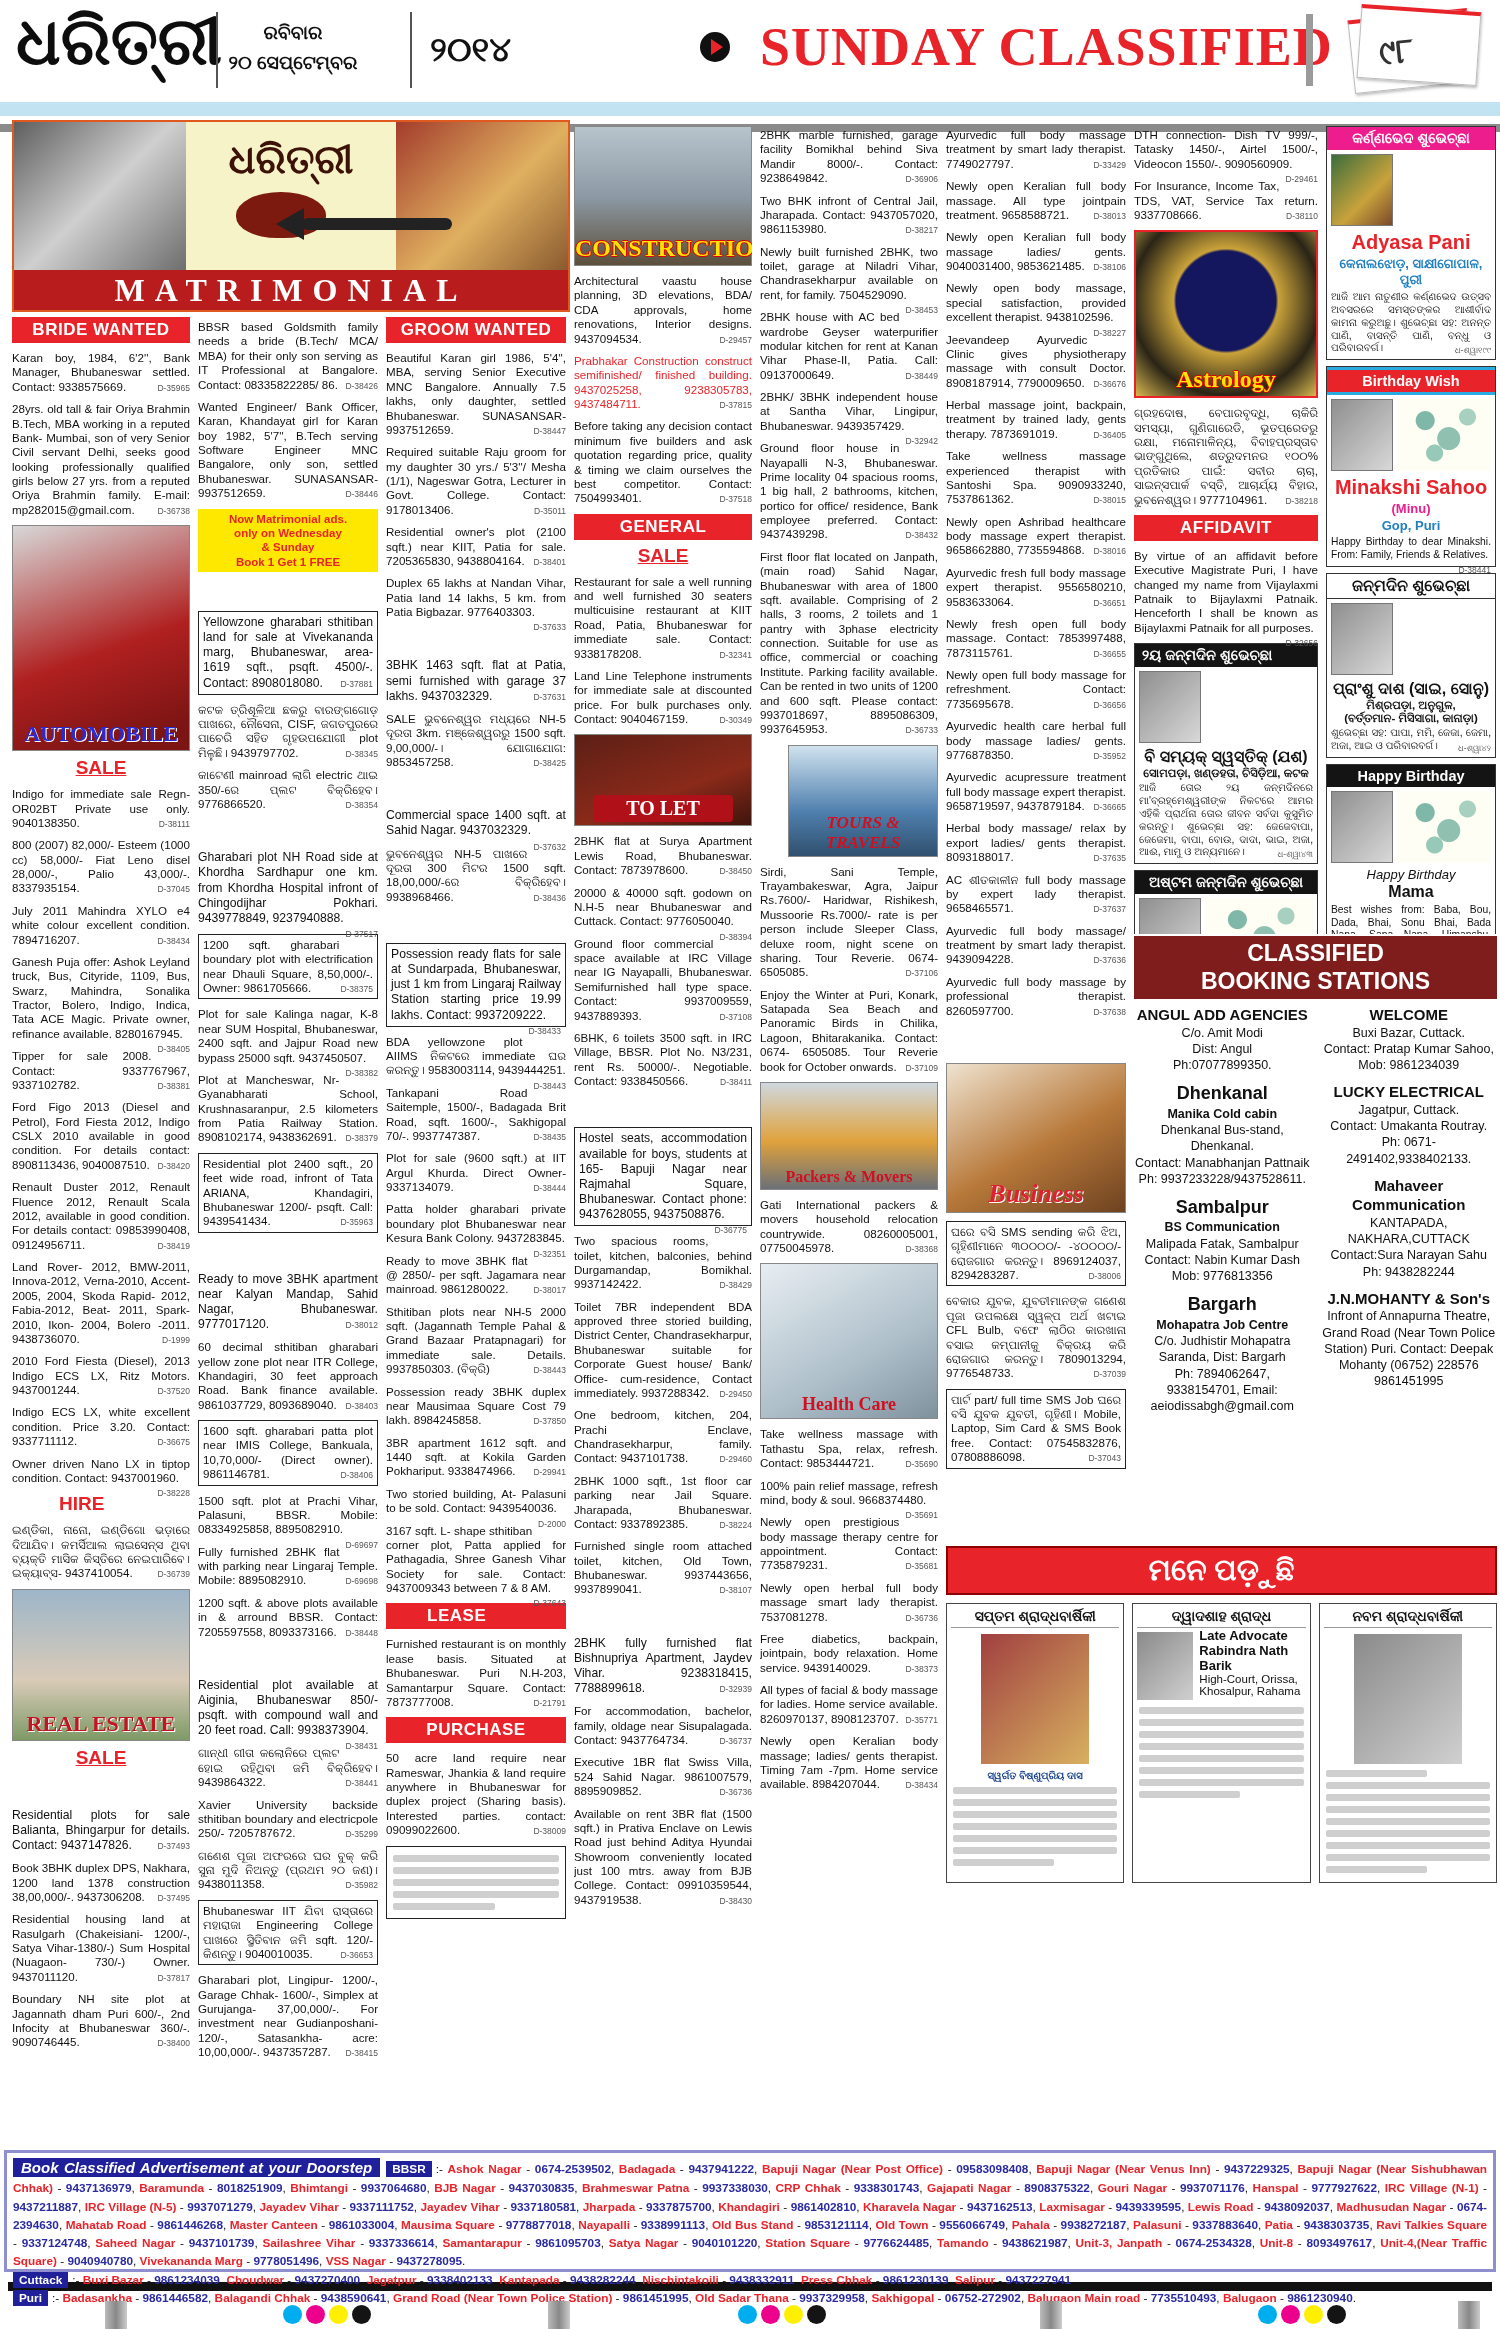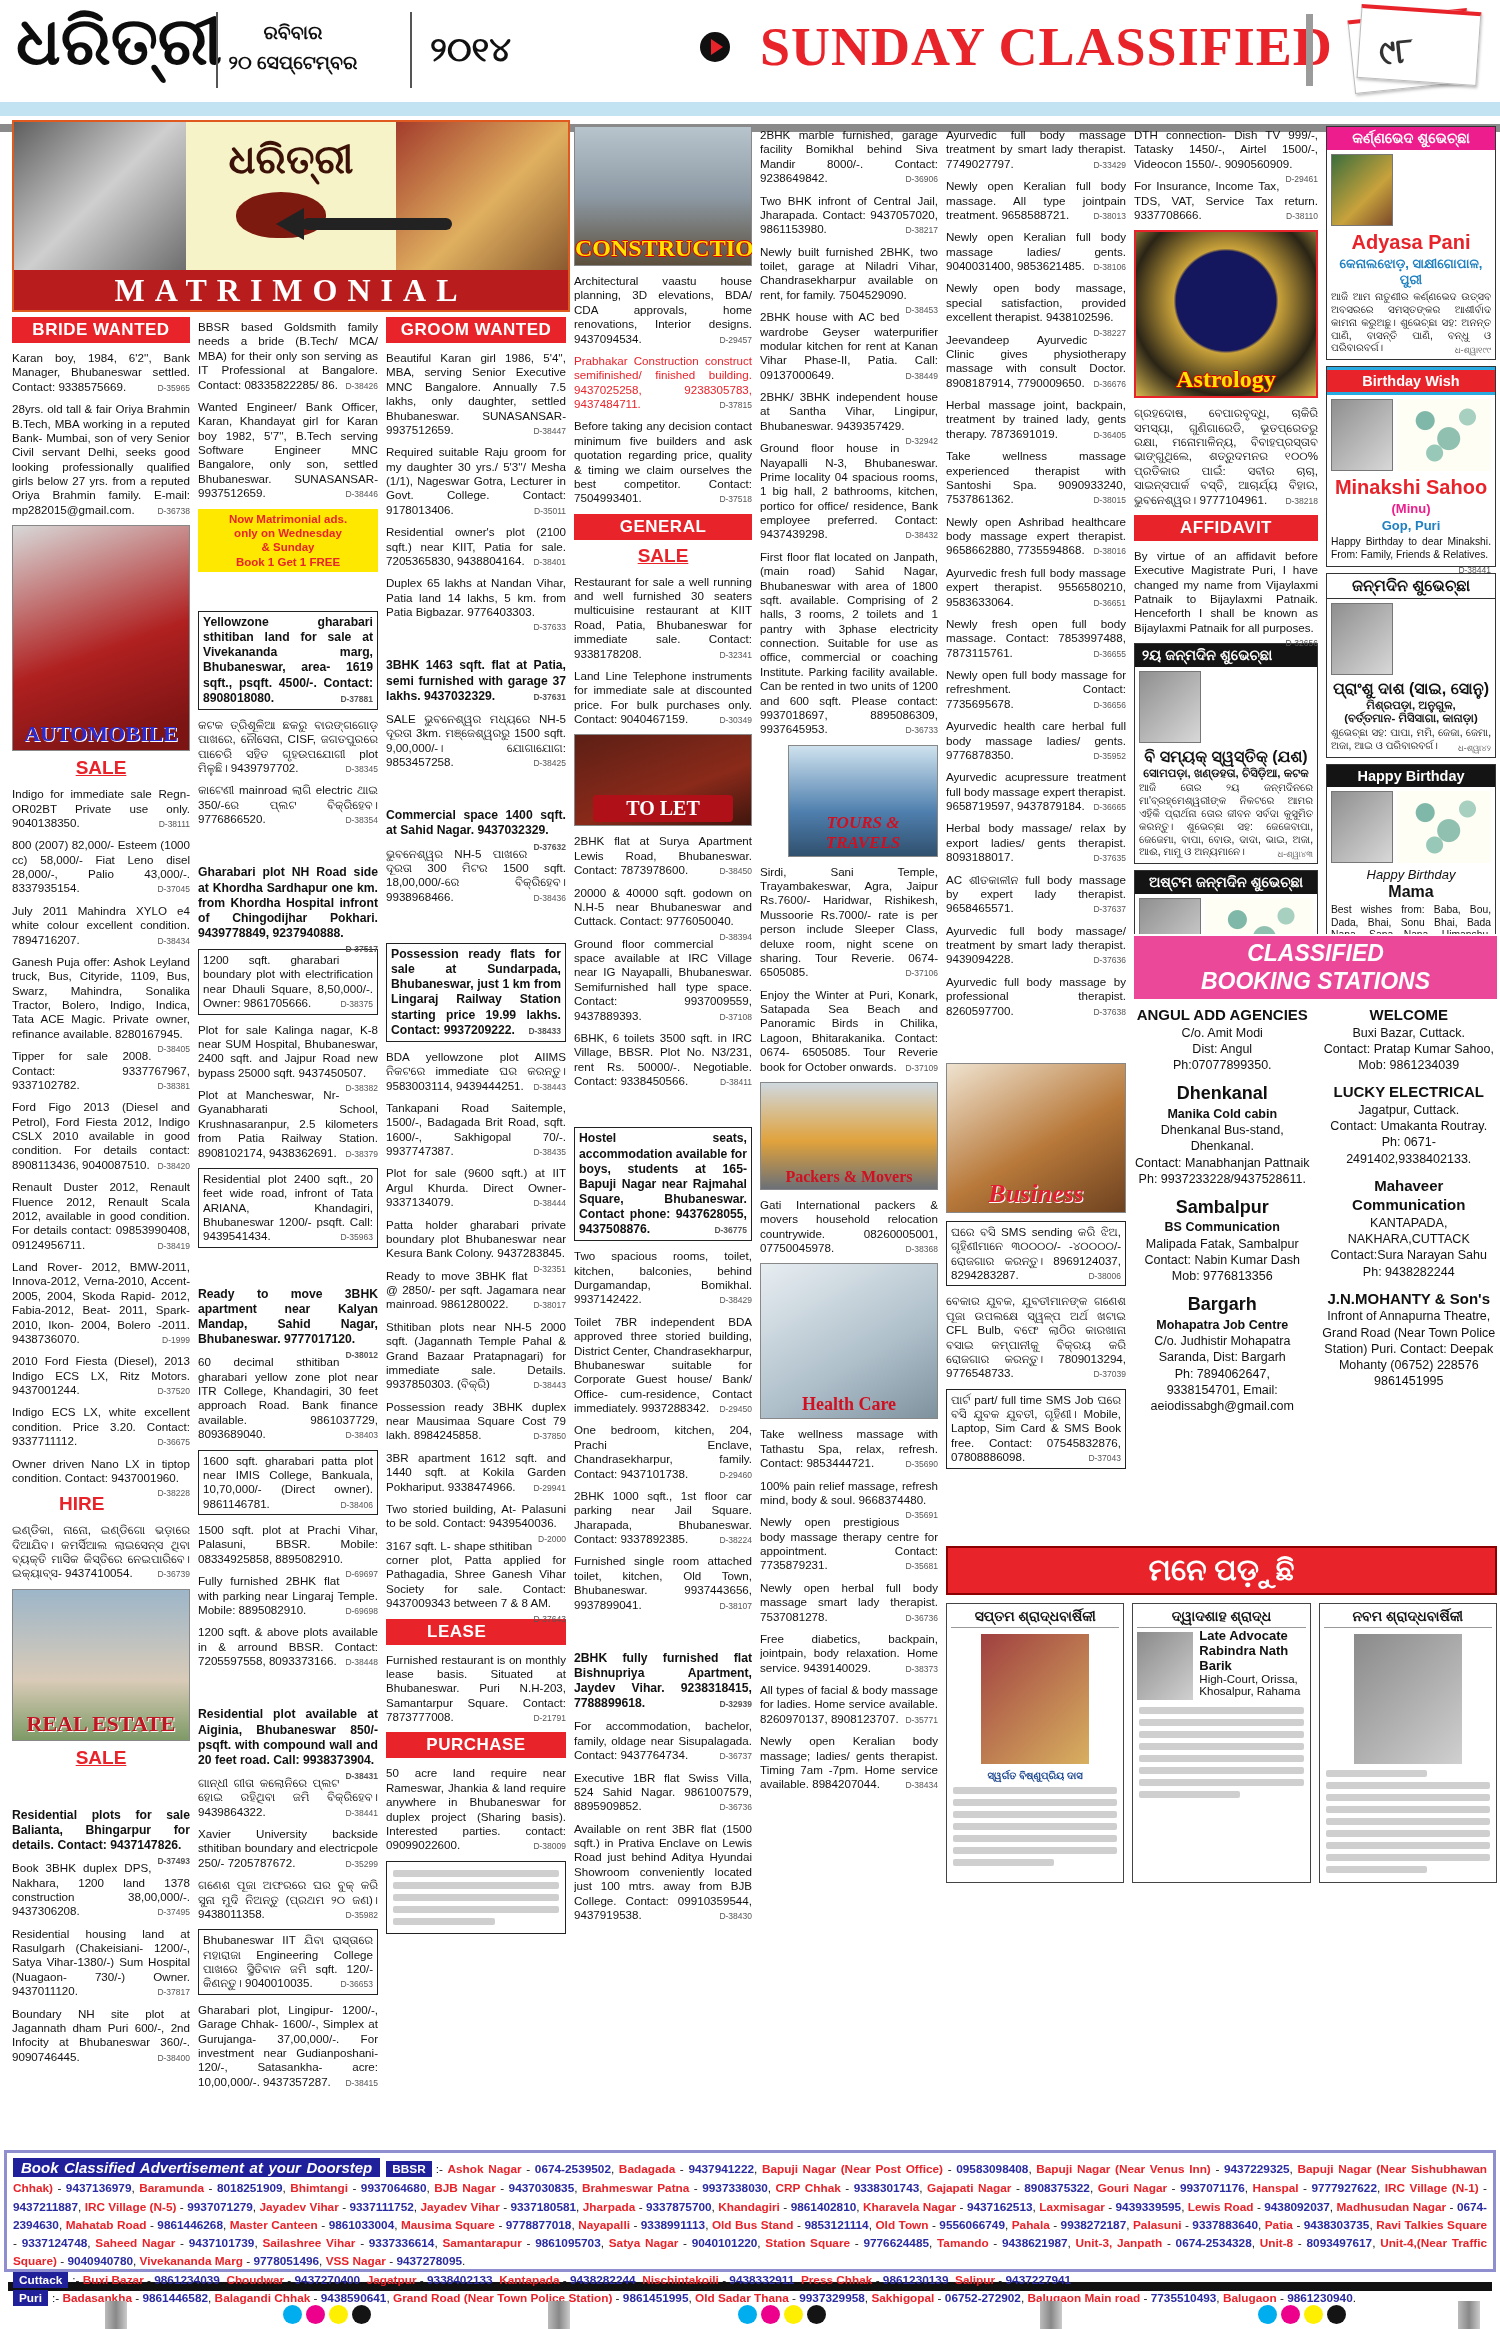--- a/index.html
+++ b/index.html
@@ -31,21 +31,21 @@
   .strip-cyan{position:absolute;left:0;top:102px;width:1500px;height:14px;background:#c2e4f2;}
   .strip-gray{position:absolute;left:0;top:124px;width:1500px;height:8px;background:#8a8a8a;}
   
   .col{position:absolute;overflow:hidden;}
   .sec-h{margin:5px 0 4px 0;}
   .sec-h.box{background:#e8232a;color:#fff;text-align:center;font-weight:bold;font-size:17px;
              padding:3px 0;letter-spacing:.5px;}
   .sec-h.ul{color:#e8232a;text-align:center;font-weight:bold;font-size:19px;text-decoration:underline;}
   .sec-h.plain{color:#e8232a;text-align:center;font-weight:bold;font-size:19px;}
   .ad{font-size:11.6px;line-height:1.24;text-align:justify;margin:8px 0;}
-  .ad.b{font-weight:bold;font-size:12.2px;margin-top:39px;}
+  .ad.b{font-weight:normal;font-size:12.2px;margin-top:39px;}
   .ad.boxed{border:1.5px solid #222;padding:3px 4px;}
   .ad.red{color:#e8232a;}
   .dno{float:right;font-size:8.5px;color:#555;margin:3px 0 0 6px;}
   .hl{background:#ffe800;color:#e8232a;font-weight:bold;text-align:center;font-size:11.5px;
       padding:3px 2px;line-height:1.25;margin:6px 0;}
   .skel-line{height:7px;background:#cfcfcf;margin:5px 2px;border-radius:2px;}
   
   .ph{position:relative;border:1px solid #888;margin:6px 0;background:linear-gradient(135deg,#b9b9b9,#e4e4e4 55%,#a7a7a7);}
   .cap{position:absolute;bottom:3px;left:0;width:100%;text-align:center;font-weight:bold;
        font-family:"Liberation Serif",serif;}
@@ -104,22 +104,22 @@
     radial-gradient(circle at 40% 75%,#98c8b8 0 8px,transparent 9px);background-color:#fffef4;}
   .bday-name{text-align:center;font-weight:bold;font-size:16px;padding:1px 2px;}
   .bday-name.red{color:#e8232a;font-size:20px;}
   .bday-name.blue{color:#2080c0;font-size:13px;}
   .bday-name.mag{color:#ee1d8d;font-size:13px;}
   .bday-pre{text-align:center;font-style:italic;font-size:13px;}
   .bday-sub{text-align:center;font-size:11.5px;font-weight:bold;}
   .bday-body{font-size:10.3px;text-align:justify;padding:2px 4px 4px;line-height:1.25;}
   
   .booking{position:absolute;}
-  .bk-banner{background:#ec4899;color:#fff;text-align:center;font-weight:bold;
-             font-size:23px;line-height:1.2;padding:4px 0;font-style:italic;}
+  .bk-banner{background:#7f1d1d;color:#fff;text-align:center;font-weight:bold;
+             font-size:23px;line-height:1.2;padding:4px 0;}
   .bk-cols{display:flex;gap:10px;margin-top:6px;}
   .bk-col{flex:1;}
   .bk-entry{text-align:center;font-size:12.5px;line-height:1.3;margin-bottom:9px;}
   .bk-entry .bk-title{font-weight:bold;font-size:15px;}
   .bk-entry .bk-title.big{font-size:18px;}
   .bk-entry .bk-sub{font-weight:bold;}
   
   .obits{position:absolute;}
   .ob-banner{background:#e8232a;color:#fff;text-align:center;font-weight:bold;font-size:30px;
              padding:5px 0;border:2px solid #8b0000;font-family:"Liberation Serif",serif;}

